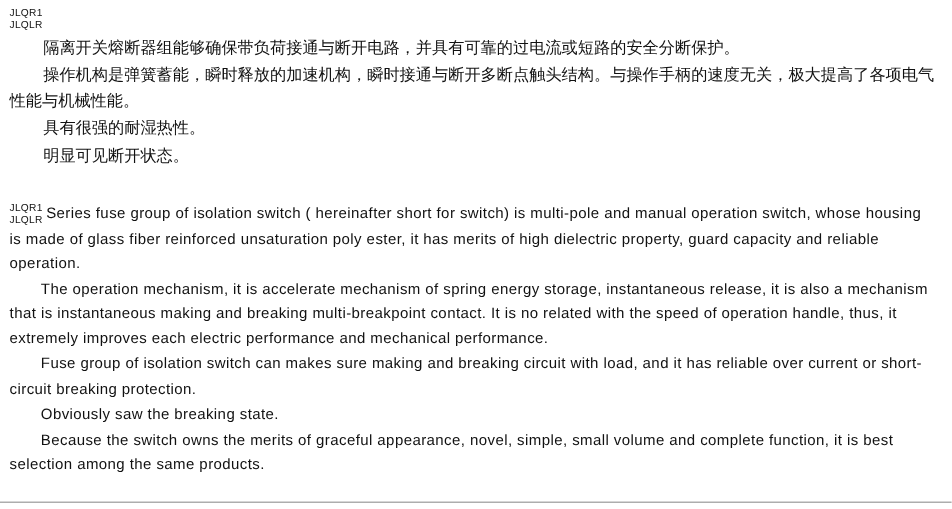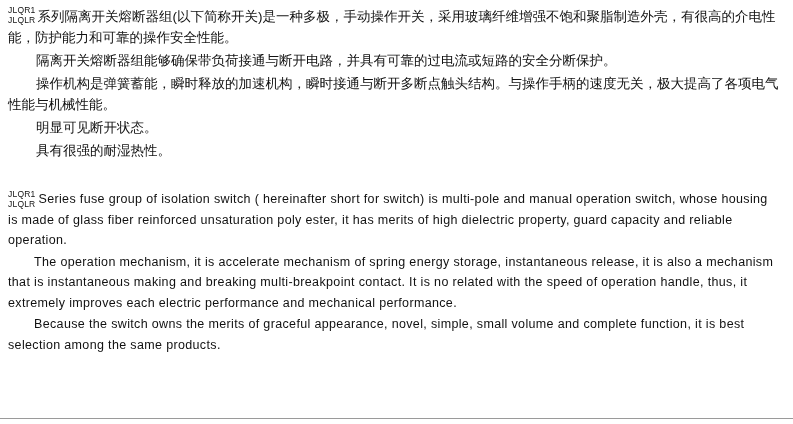--- a/index.html
+++ b/index.html
@@ -95,29 +95,31 @@
     height: 1px;
     background: #9a9a9a;
   }
 </style>
 </head>
 <body>
 
 <div class="page">
 
   <div class="cn-block">
-    <p class="cn-first"><span class="model-inline"><span>JLQR1</span><span>JLQLR</span></span><span>系列隔离开关熔断器组(以下简称开关)是一种多极，手动操作开关，采用玻璃纤维增强不饱和聚脂制造外壳，有很高的介电性能，防护能力和可靠的操作安全性能。</span></p>
+    <p class="cn-first"><span class="model-inline"><span>JLQR1</span><span>JLQLR</span></span></p>
     <p class="cn-p">隔离开关熔断器组能够确保带负荷接通与断开电路，并具有可靠的过电流或短路的安全分断保护。</p>
     <p class="cn-p">操作机构是弹簧蓄能，瞬时释放的加速机构，瞬时接通与断开多断点触头结构。与操作手柄的速度无关，极大提高了各项电气性能与机械性能。</p>
+    <p class="cn-p">具有很强的耐湿热性。</p>
     <p class="cn-p">明显可见断开状态。</p>
-    <p class="cn-p">具有很强的耐湿热性。</p>
   </div>
 
   <div class="gap-block"></div>
 
   <div class="en-block">
     <p class="en-first"><span class="model-inline-en"><span>JLQR1</span><span>JLQLR</span></span><span>Series fuse group of isolation switch ( hereinafter short for switch) is multi-pole and manual operation switch, whose housing is made of glass fiber reinforced unsaturation poly ester, it has merits of  high dielectric property, guard capacity and reliable operation.</span></p>
     <p class="en-p">The operation mechanism, it is accelerate mechanism of spring energy storage, instantaneous release, it is also a mechanism that is instantaneous making and breaking multi-breakpoint contact. It is no related with the speed of operation handle, thus, it extremely improves each electric performance and mechanical performance.</p>
+    <p class="en-p">Fuse group of isolation switch can makes sure making and breaking circuit with load, and it has reliable over current or short-circuit breaking protection.</p>
+    <p class="en-tight">Obviously saw the breaking state.</p>
     <p class="en-p">Because the switch owns the merits of graceful appearance, novel, simple, small volume and complete function, it is best selection among the same products.</p>
   </div>
 
   <div class="footer-rule"></div>
 </div>
 
 </body></html>

